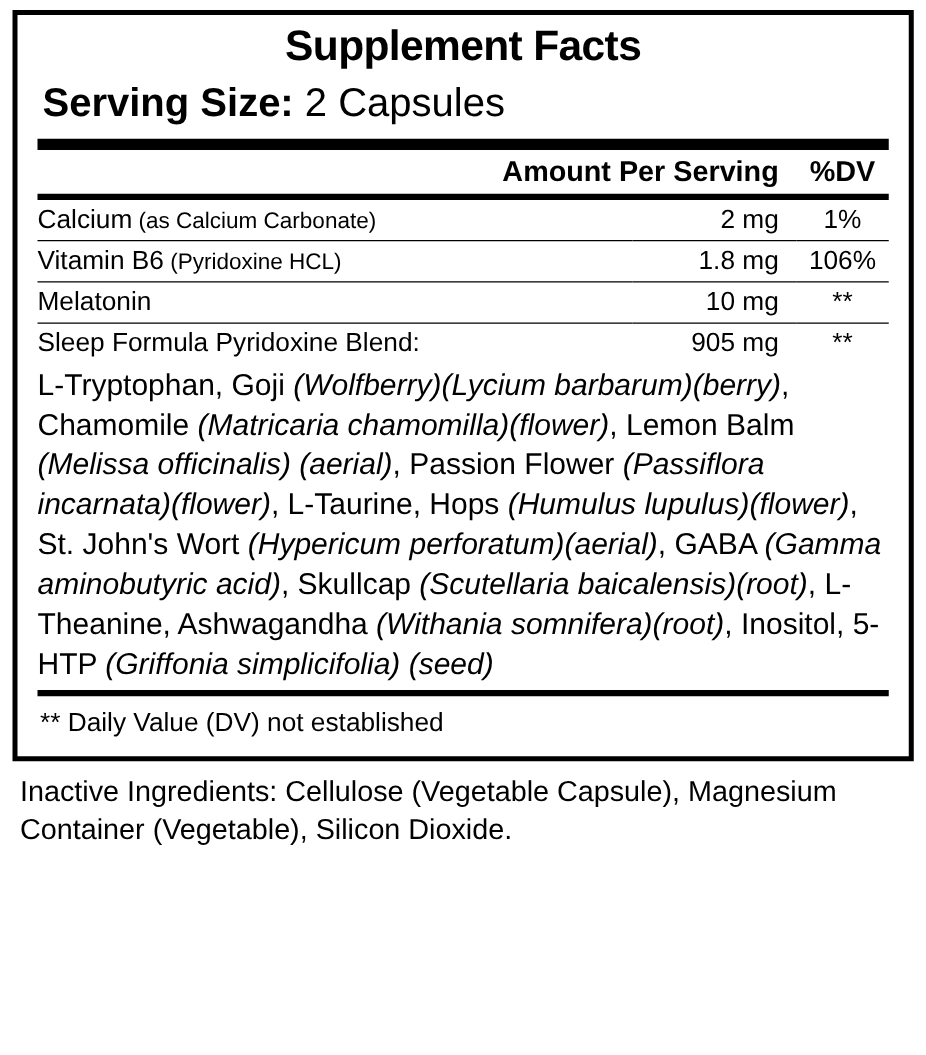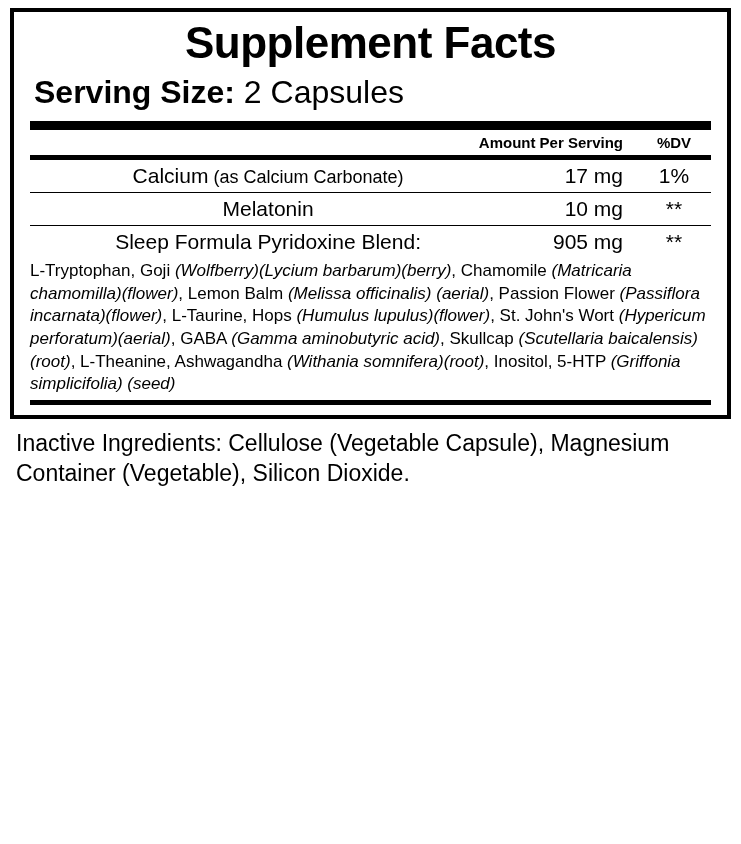--- a/index.html
+++ b/index.html
@@ -23,21 +23,21 @@
     padding: 8px 10px 0 10px;
   }
 
   .panel {
     border: 4px solid #000;
     box-sizing: border-box;
     padding: 6px 16px 10px 16px;
   }
 
   .title {
-    font-size: 44px;
+    font-size: 34px;
     font-weight: bold;
     text-align: center;
     letter-spacing: -0.5px;
     line-height: 1.05;
     margin: 2px 0 6px 0;
   }
 
   .serving-line {
     font-size: 32px;
     line-height: 1.28;
@@ -57,48 +57,48 @@
 
   table.facts {
     width: 100%;
     border-collapse: collapse;
     font-size: 21px;
   }
   table.facts td {
     padding: 4px 0 4px 0;
     vertical-align: bottom;
   }
-  .col-name { text-align: center; }
+  .col-name { text-align: left; }
   .col-amt  { text-align: right; white-space: nowrap; padding-right: 14px !important; }
   .col-dv   { text-align: center; white-space: nowrap; width: 74px; }
 
   .hdr td {
     font-weight: bold;
-    font-size: 15px;
+    font-size: 23px;
     padding-bottom: 6px;
     padding-top: 4px;
   }
 
   .row-line td {
     border-bottom: 1.5px solid #000;
   }
   .row-last td {
     border-bottom: none;
   }
 
   .nm-sub {
     font-size: 18px;
   }
 
   .blend-head td {
     padding-top: 6px;
   }
 
   .blend-body {
-    font-size: 17px;
+    font-size: 24px;
     line-height: 1.33;
     margin: 2px 0 0 0;
     padding-bottom: 4px;
   }
   .blend-body i { font-style: italic; }
 
   .dv-note {
     font-size: 21px;
     margin: 10px 0 4px 2px;
   }
@@ -135,24 +135,29 @@
       </tbody>
     </table>
 
     <div class="rule-med"></div>
 
     <table class="facts">
       <tbody>
 
         <tr class="row-line">
           <td class="col-name"><span>Calcium</span><span class="nm-sub"> (as Calcium Carbonate)</span></td>
-          <td class="col-amt">17 mg</td>
+          <td class="col-amt">2 mg</td>
           <td class="col-dv">1%</td>
         </tr>
 
+        <tr class="row-line">
+          <td class="col-name"><span>Vitamin B6</span><span class="nm-sub"> (Pyridoxine HCL)</span></td>
+          <td class="col-amt">1.8 mg</td>
+          <td class="col-dv">106%</td>
+        </tr>
 
 
         <tr class="row-line">
           <td class="col-name"><span>Melatonin</span><span class="nm-sub"></span></td>
           <td class="col-amt">10 mg</td>
           <td class="col-dv">**</td>
         </tr>
 
         <tr class="row-last blend-head">
           <td class="col-name">Sleep Formula Pyridoxine Blend:</td>
@@ -160,18 +165,19 @@
           <td class="col-dv">**</td>
         </tr>
 
       </tbody>
     </table>
 
     <div class="blend-body">L-Tryptophan, Goji <i>(Wolfberry)(Lycium barbarum)(berry)</i>, Chamomile <i>(Matricaria chamomilla)(flower)</i>, Lemon Balm <i>(Melissa officinalis) (aerial)</i>, Passion Flower <i>(Passiflora incarnata)(flower)</i>, L-Taurine, Hops <i>(Humulus lupulus)(flower)</i>, St. John's Wort <i>(Hypericum perforatum)(aerial)</i>, GABA <i>(Gamma aminobutyric acid)</i>, Skullcap <i>(Scutellaria baicalensis)(root)</i>, L-Theanine, Ashwagandha <i>(Withania somnifera)(root)</i>, Inositol, 5-HTP <i>(Griffonia simplicifolia) (seed)</i></div>
 
     <div class="rule-med"></div>
 
+    <div class="dv-note">** Daily Value (DV) not established</div>
 
   </div>
 
   <div class="inactive">Inactive Ingredients: Cellulose (Vegetable Capsule), Magnesium Container (Vegetable), Silicon Dioxide.</div>
 
 </div>
 
 </body></html>

